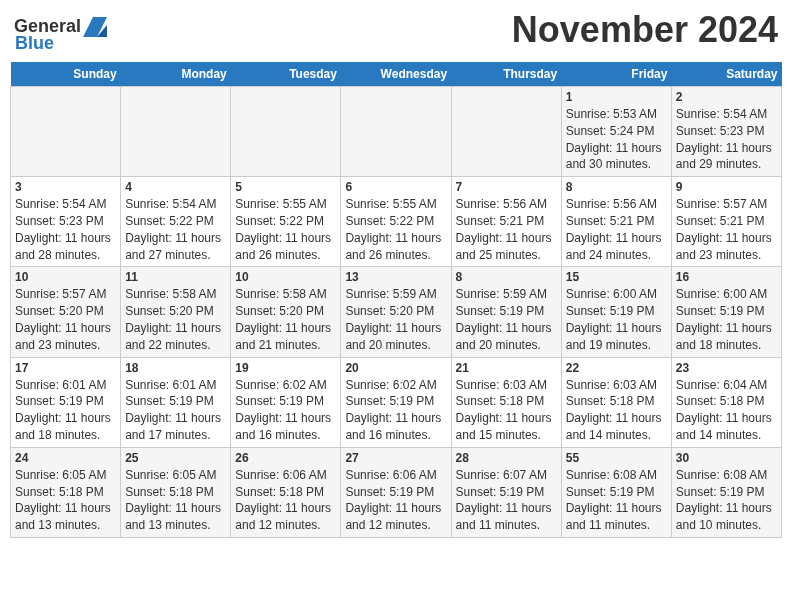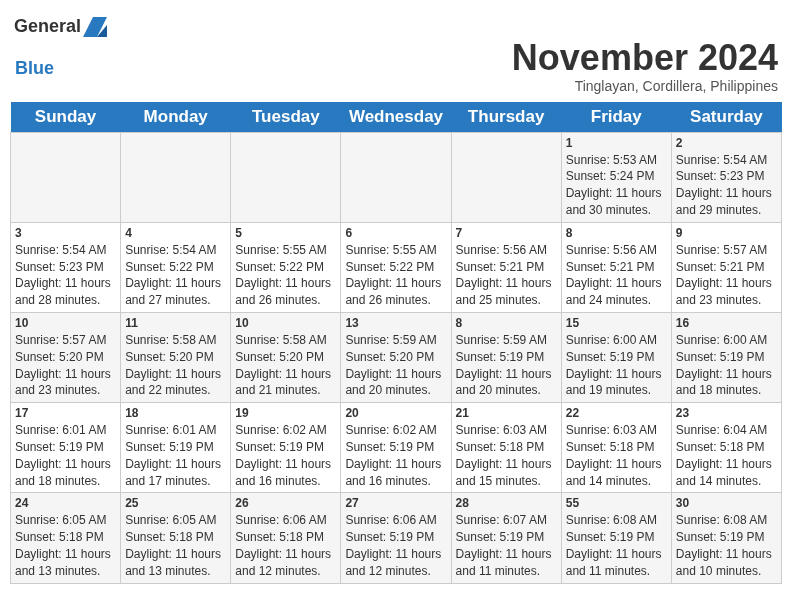--- a/index.html
+++ b/index.html
@@ -15,21 +15,20 @@
       align-items: flex-start;
       justify-content: space-between;
       margin-bottom: 8px;
       padding: 0 4px;
     }
     .logo {
       display: flex;
       flex-direction: column;
       align-items: flex-start;
       margin-top: 6px;
-      gap: 25px;
     }
     .logo-text {
       display: flex;
       align-items: center;
       font-size: 18px;
       font-weight: bold;
       color: #333;
     }
     .logo-general { color: #333; font-weight: bold; }
     .logo-blue { color: #2979c0; font-weight: bold; }
@@ -39,37 +38,36 @@
       margin-left: 2px;
     }
     .title-section {
       text-align: right;
     }
     .month-year {
       font-size: 36px;
       font-weight: bold;
       color: #333;
       line-height: 1.1;
-      margin-top: 28px;
     }
     .location {
       font-size: 14px;
       color: #555;
     }
     table {
       width: 100%;
       border-collapse: collapse;
       font-size: 11px;
     }
     thead th {
       background-color: #2979c0;
       color: #fff;
       padding: 5px 4px;
-      text-align: center;
-      font-size: 17px;
+      text-align: right;
+      font-size: 12px;
       font-weight: bold;
     }
     tbody td {
       border: 1px solid #ccc;
       vertical-align: top;
       padding: 3px 4px;
       min-height: 70px;
       width: calc(100% / 7);
     }
     tbody tr:nth-child(odd) td {
@@ -104,21 +102,20 @@
         <polygon points="0,20 14,20 24,0 10,0" fill="#2979c0"></polygon>
         <polygon points="14,20 24,20 24,8" fill="#1a5a9a"></polygon>
       </svg>
     </div>
     <div style="margin-top:-4px; margin-left:1px;">
       <span class="logo-blue" style="font-size:18px; font-weight:bold; color:#2979c0;">Blue</span>
     </div>
   </div>
   <div class="title-section">
     <div class="month-year">November 2024</div>
-    <div class="location">Tinglayan, Cordillera, Philippines</div>
   </div>
 </div>
 
 <table>
   <thead>
     <tr>
     <th>Sunday</th>
         <th>Monday</th>
         <th>Tuesday</th>
         <th>Wednesday</th>

